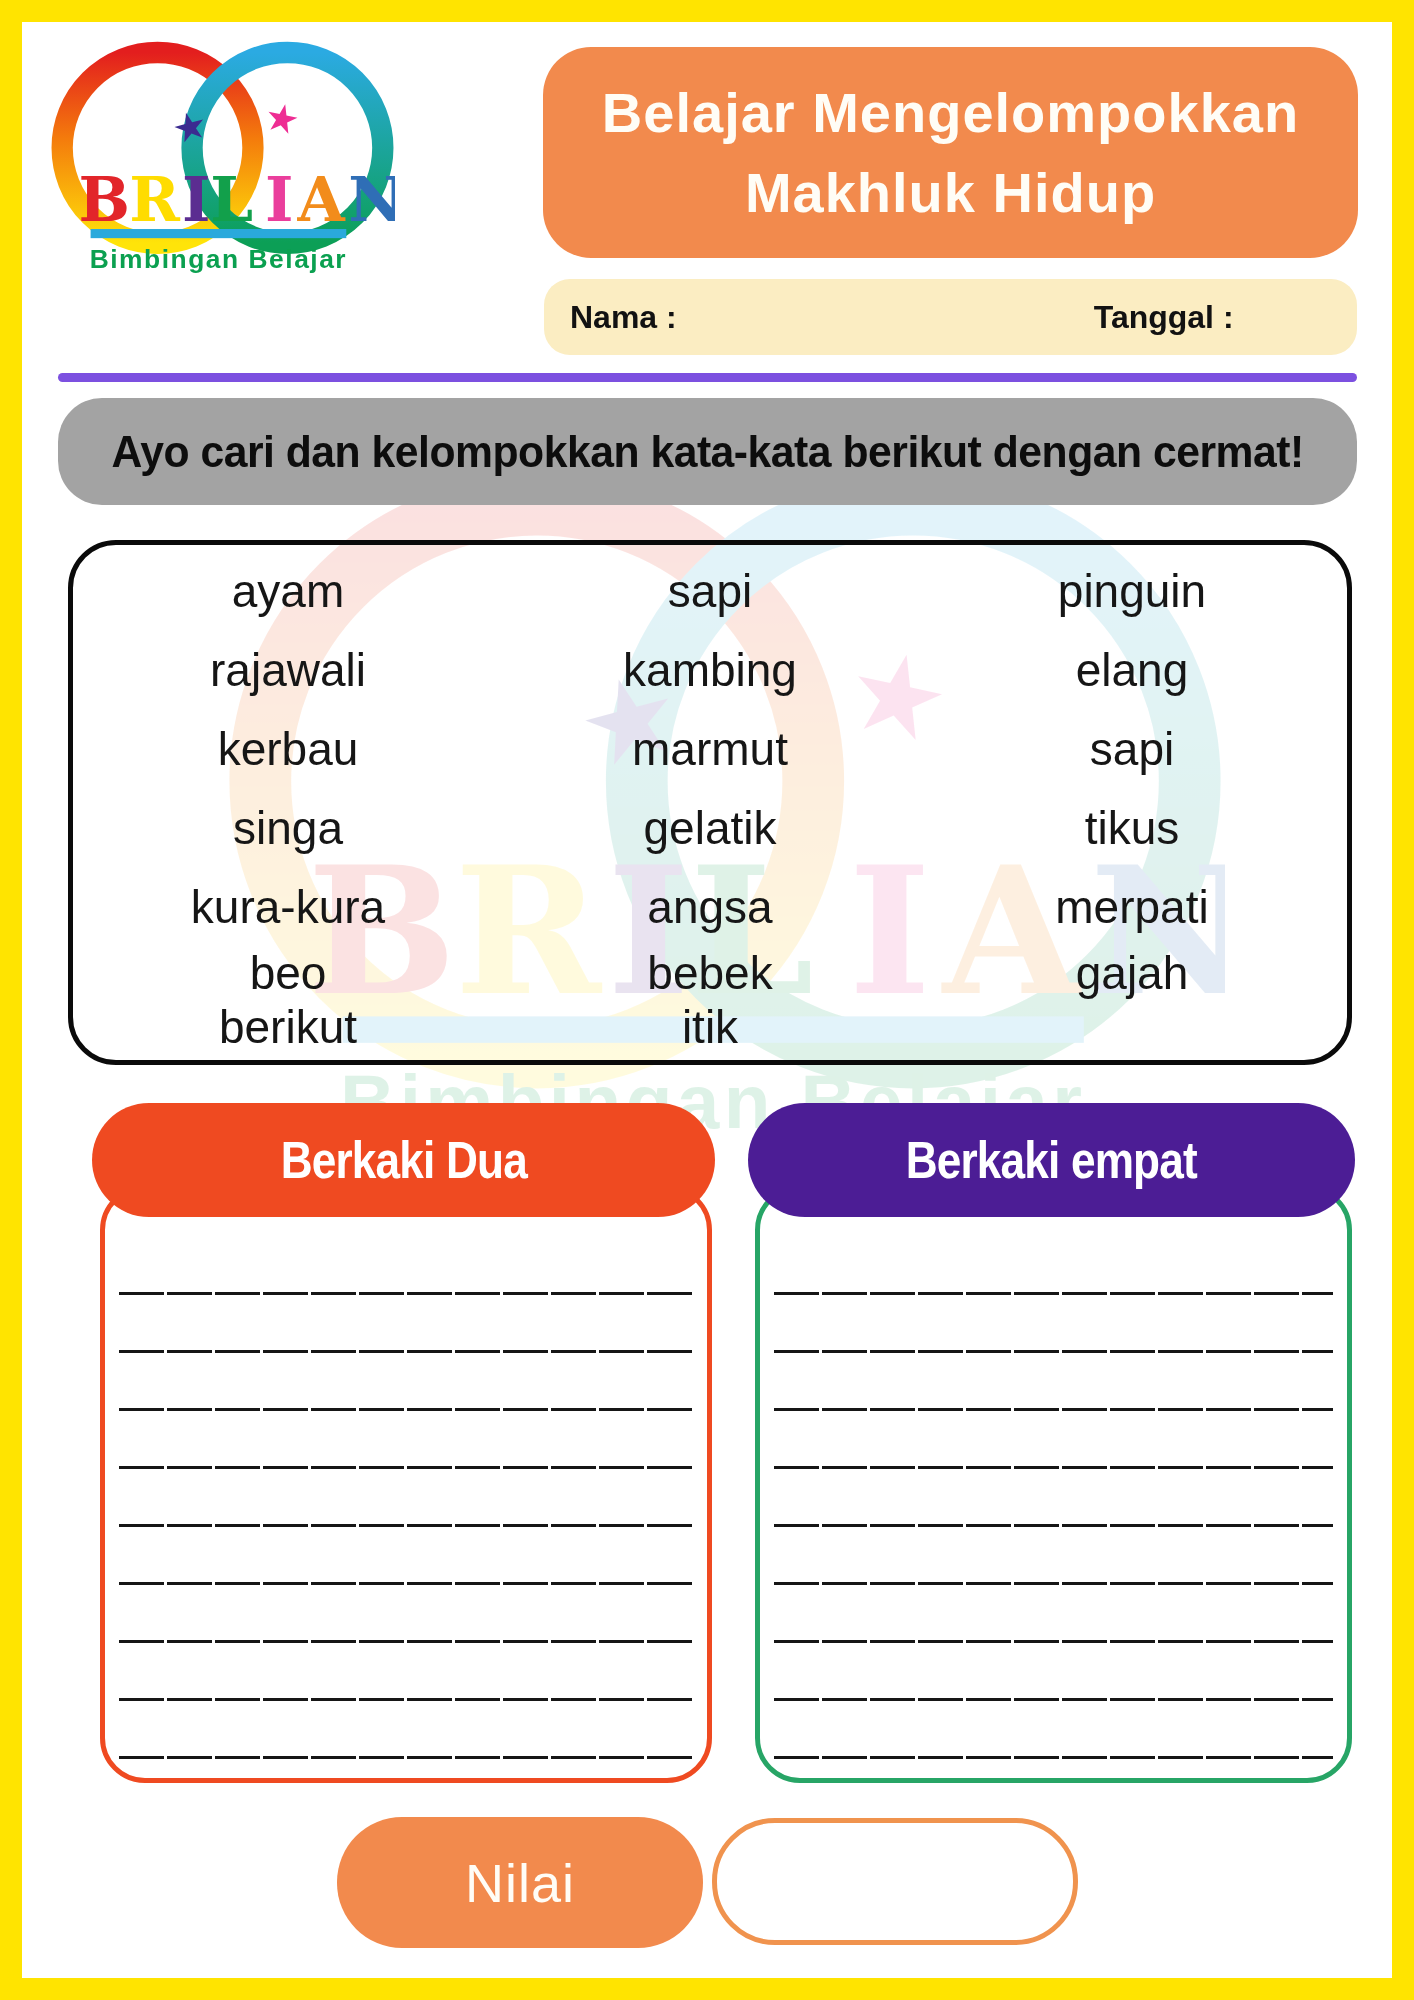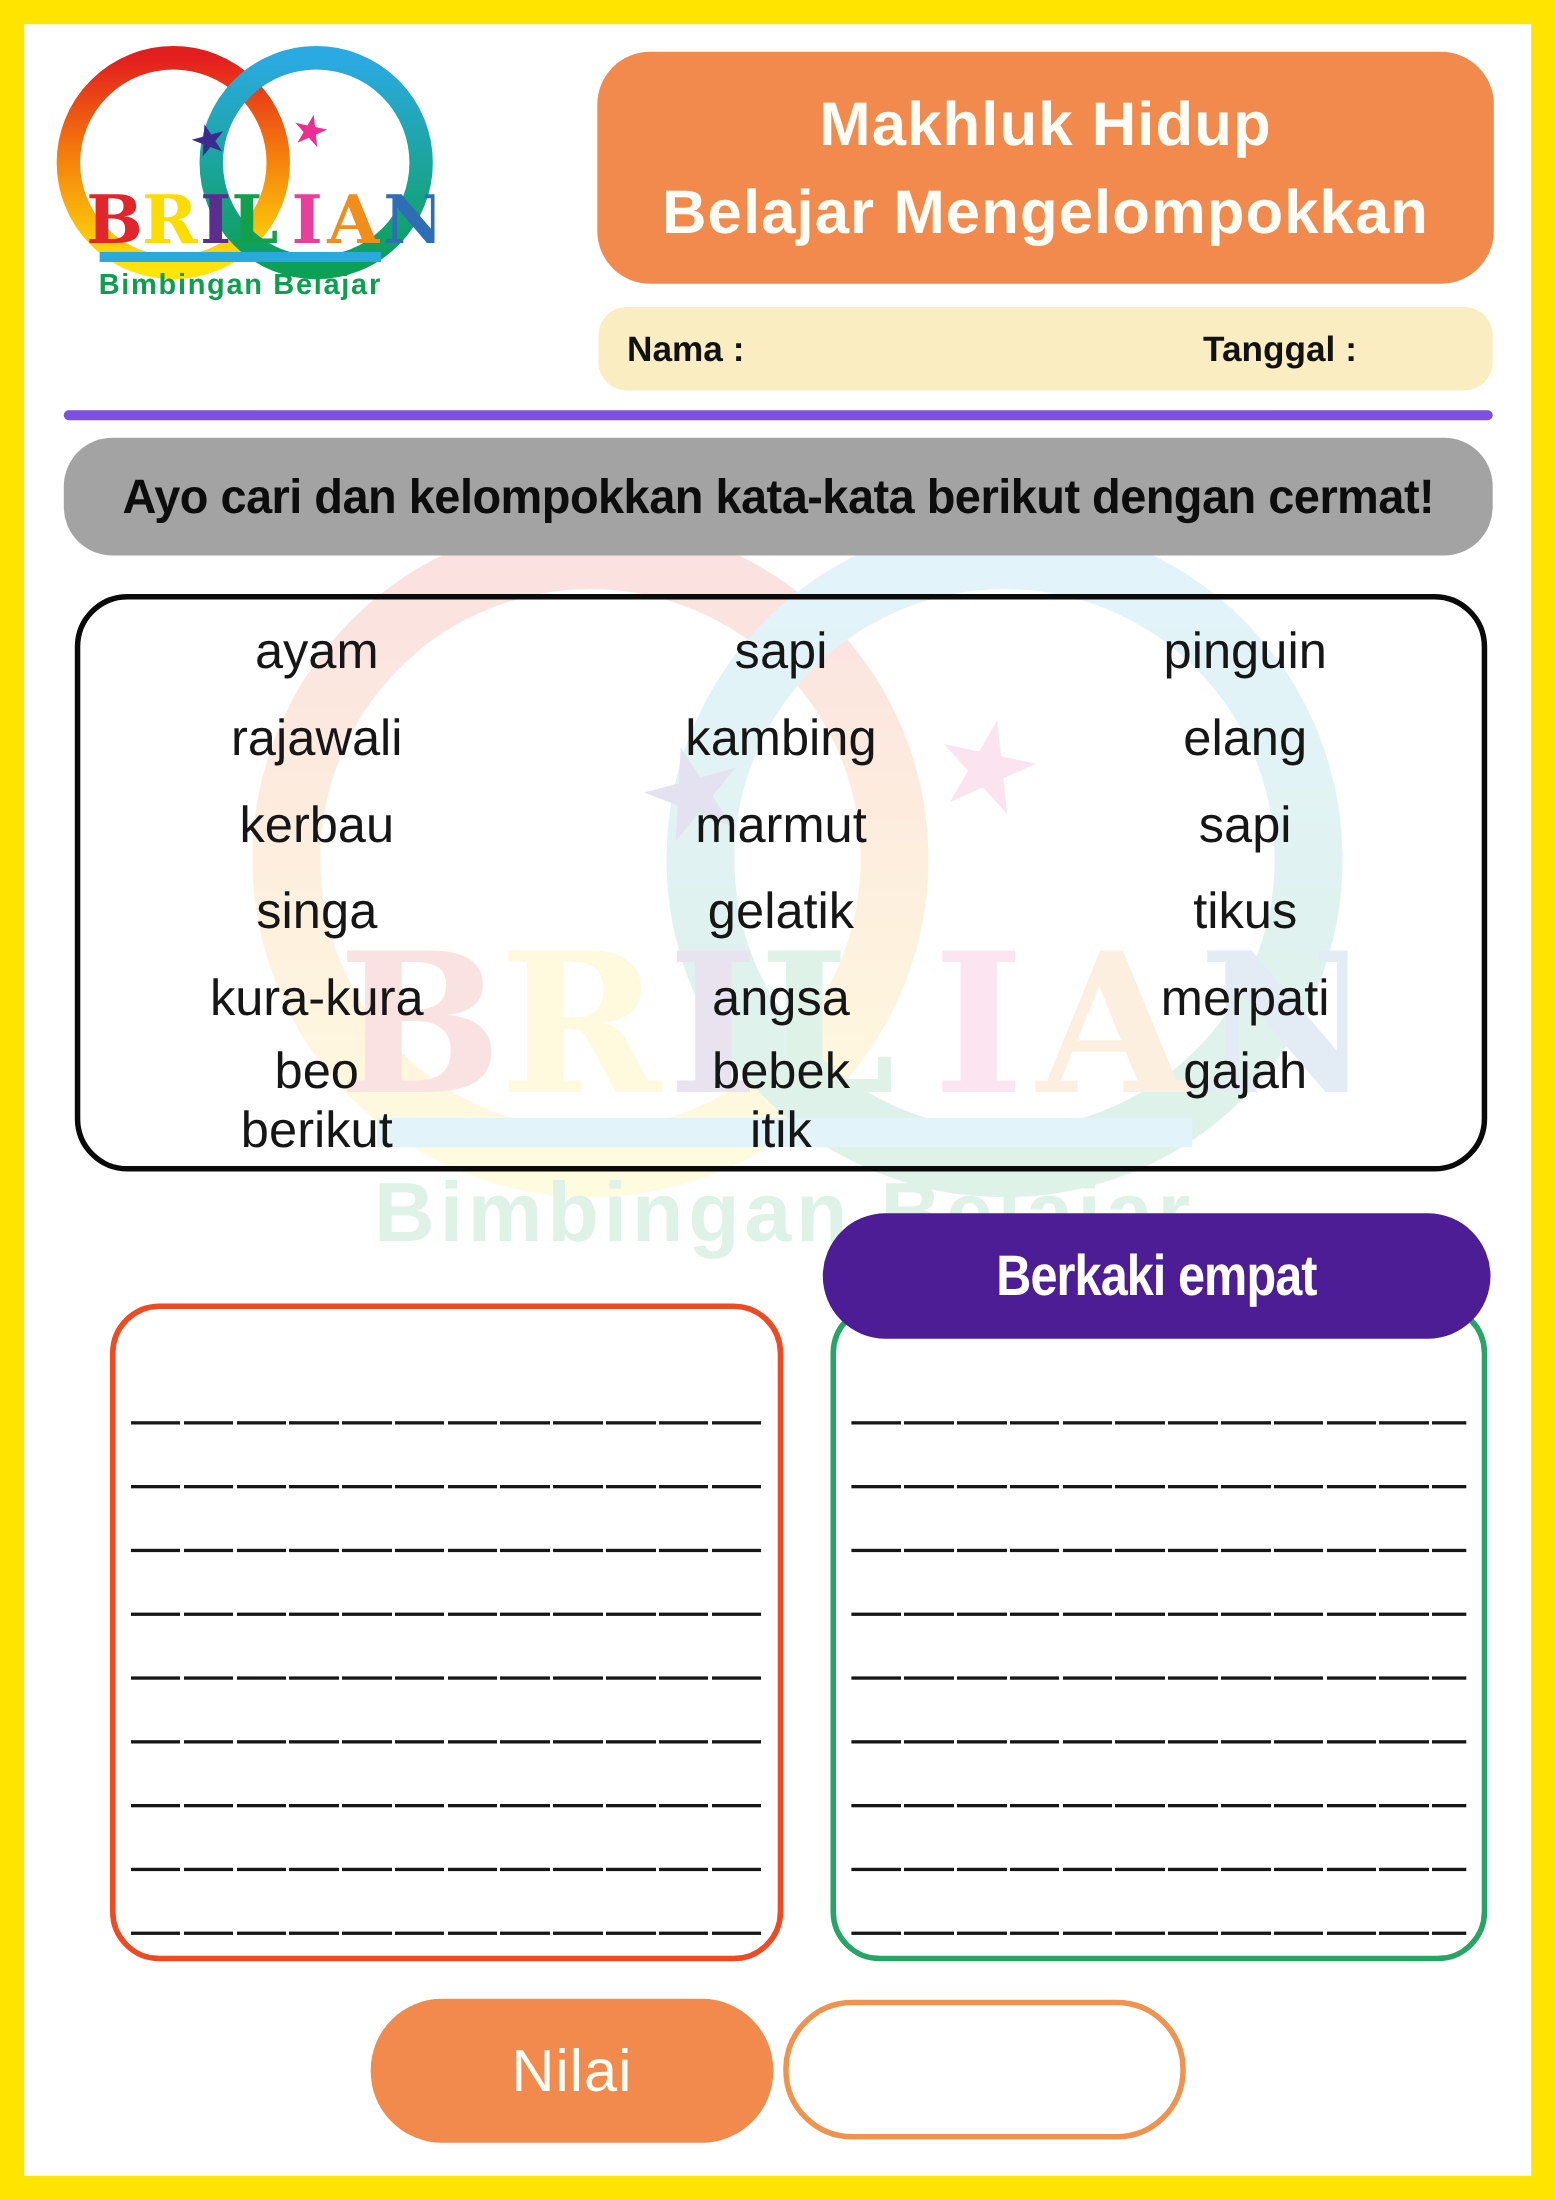--- a/index.html
+++ b/index.html
@@ -118,22 +118,22 @@
           <text x="294" y="192" fill="#2F6EB6">N</text>
         </g>
       <text transform="translate(141 112) rotate(-15)" font-size="38" fill="#3B2B90" text-anchor="middle">★</text>
       <text transform="translate(226 104) rotate(12)" font-size="38" fill="#EE2D93" text-anchor="middle">★</text>
       <rect x="40" y="200" width="252" height="9" fill="#2AA9DC"></rect>
       <text x="166" y="238" font-size="26" font-weight="bold" fill="#0BA050" letter-spacing="1.5" text-anchor="middle">Bimbingan Belajar</text>
     </g>
   </svg>
 
   <div class="abs title-box">
+    <div class="t">Belajar Mengelompokkan</div>
     <div class="t">Makhluk Hidup</div>
-    <div class="t">Belajar Mengelompokkan</div>
   </div>
 
   <div class="abs name-bar">
     <span class="lbl name-lbl">Nama :</span>
     <span class="fill-val"></span>
     <span class="lbl date-lbl">Tanggal :</span>
     <span class="fill-val"></span>
   </div>
 
   <div class="abs purple-line"></div>
@@ -160,20 +160,23 @@
         <div class="word">angsa</div>
         <div class="word">merpati</div>
         <div class="word">beo</div>
         <div class="word">bebek</div>
         <div class="word">gajah</div>
         <div class="word">berikut</div>
         <div class="word">itik</div>
       </div>
   </div>
 
+  <div class="cat-pill pill-0" style="background: rgb(239, 74, 33);">
+    <span class="cl">Berkaki Dua</span>
+  </div>
   <div class="cat-pill pill-1" style="background: #4c1d95;">
     <span class="cl">Berkaki empat</span>
   </div>
 
   <div class="cat-box box-0" style="border-color: rgb(239, 74, 33);">
     <div class="lines-area">
         <div class="write-line"></div>
         <div class="write-line"></div>
         <div class="write-line"></div>
         <div class="write-line"></div>

